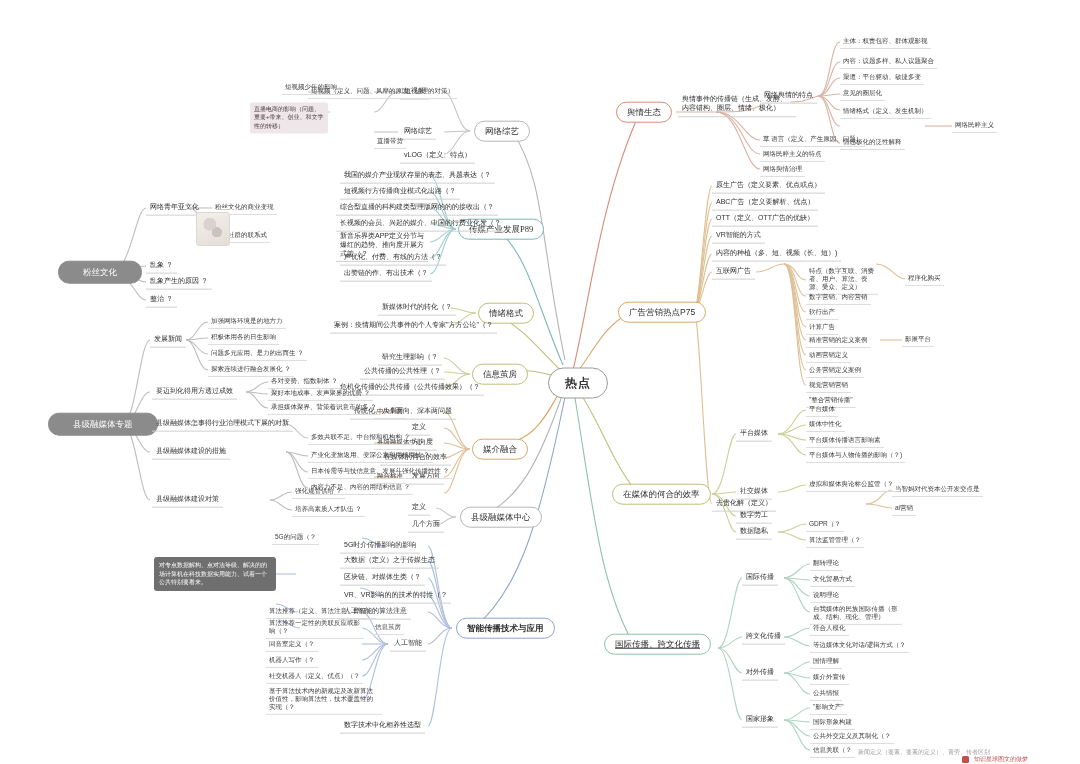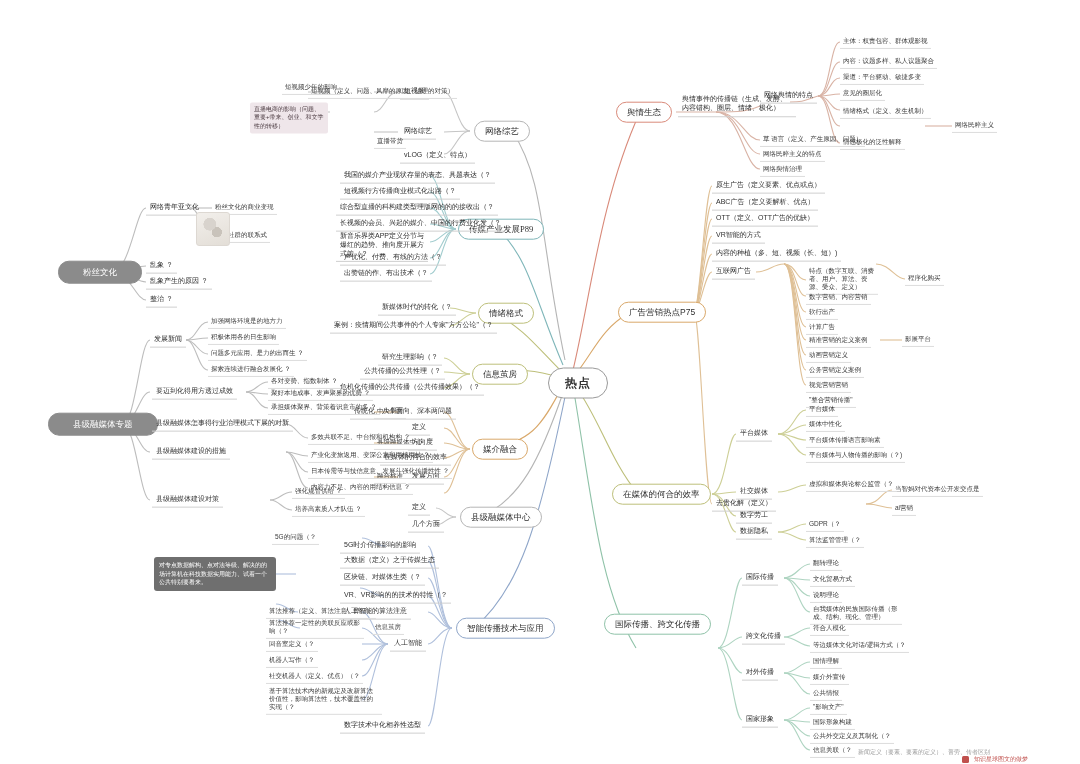--- a/index.html
+++ b/index.html
@@ -90,21 +90,21 @@
     border: none;
     white-space: normal;
     width: 78px;
   }
   
   .c-red    { border-color: #d98a7a; }
   .c-orange { border-color: #d9a86a; }
   .c-olive  { border-color: #bdbf7a; }
   .c-green  { border-color: #8fc2a8; }
   .c-teal   { border-color: #7fb6b9; font-family: Liberation Serif, serif; }
-  .c-blue   { border-color: #8fa6c9; }
+  .c-blue   { border-color: #8fa6c9; font-weight: bold; }
   .c-grey   { border-color: #b5b5b5; }
 
   .thumb {
     position: absolute;
     width: 34px; height: 34px;
     border-radius: 3px;
     background:
       radial-gradient(circle at 40% 35%, #d8d3cd 0 22%, transparent 23%),
       radial-gradient(circle at 62% 60%, #c9c3bb 0 18%, transparent 19%),
       linear-gradient(160deg, #f2efeb, #e3ded7);
@@ -343,21 +343,21 @@
   <div class="node n-l4" style="left:806px; top:425px;">媒体中性化</div>
   <div class="node n-l4" style="left:806px; top:441px;">平台媒体传播语言影响素</div>
   <div class="node n-l4" style="left:806px; top:456px;">平台媒体与人物传播的影响（？)</div>
   <div class="node n-l3" style="left:736px; top:492px;">社交媒体</div>
   <div class="node n-l4" style="left:806px; top:485px;">虚拟和媒体舆论标公监管（？</div>
   <div class="node n-l3" style="left:736px; top:516px;">数字劳工</div>
   <div class="node n-l3" style="left:736px; top:532px;">数据隐私</div>
   <div class="node n-l4" style="left:806px; top:525px;">GDPR（？</div>
   <div class="node n-l4" style="left:806px; top:541px;">算法监管管理（？</div>
 
-  <div class="node n-l2 c-green" style="left:604px; top:624px;">国际传播、跨文化传播</div>
+  <div class="node n-l2 c-green" style="left:604px; top:644px;text-decoration:underline;">国际传播、跨文化传播</div>
   <div class="node n-l3" style="left:742px; top:578px;">国际传播</div>
   <div class="node n-l4" style="left:810px; top:564px;">翻转理论</div>
   <div class="node n-l4" style="left:810px; top:580px;">文化贸易方式</div>
   <div class="node n-l4" style="left:810px; top:596px;">说明理论</div>
   <div class="node n-l4 wrap" style="left:810px; top:614px; width:92px;">自我媒体的民族国际传播（形成、结构、现化、管理）</div>
   <div class="node n-l3" style="left:742px; top:637px;">跨文化传播</div>
   <div class="node n-l4" style="left:810px; top:629px;">符合人模化</div>
   <div class="node n-l4" style="left:810px; top:646px;">等边媒体文化对话/逻辑方式（？</div>
   <div class="node n-l3" style="left:742px; top:673px;">对外传播</div>
   <div class="node n-l4" style="left:810px; top:662px;">国情理解</div>

